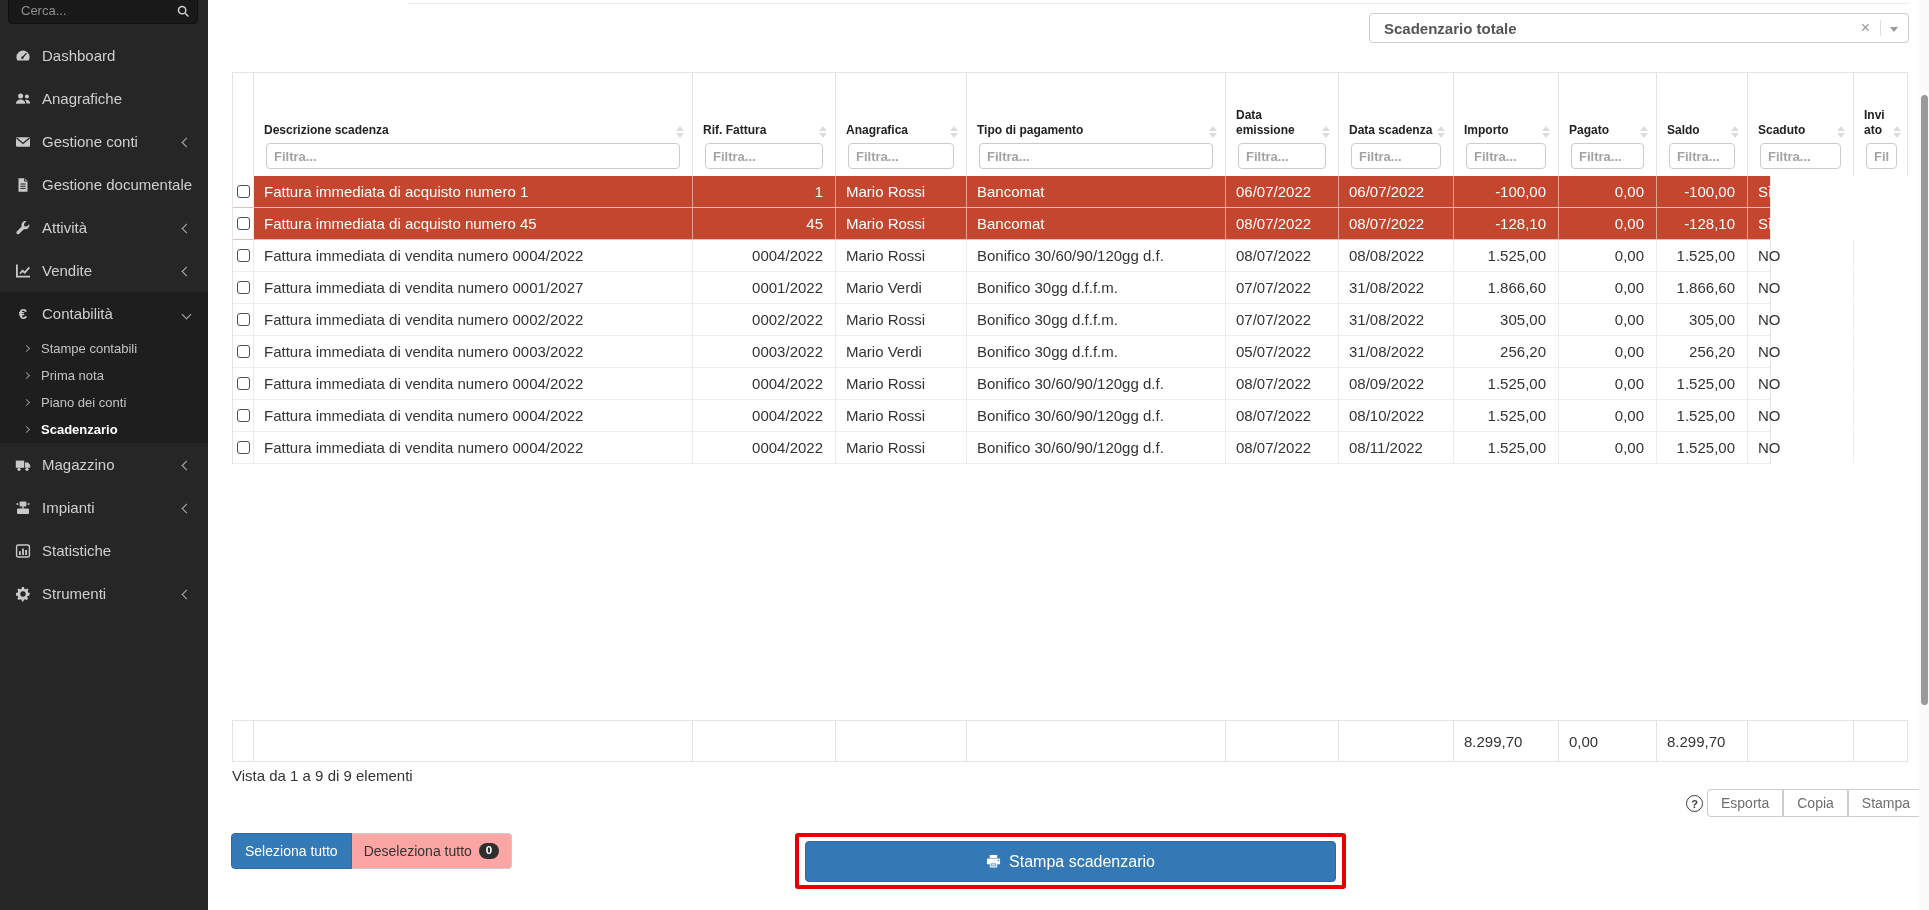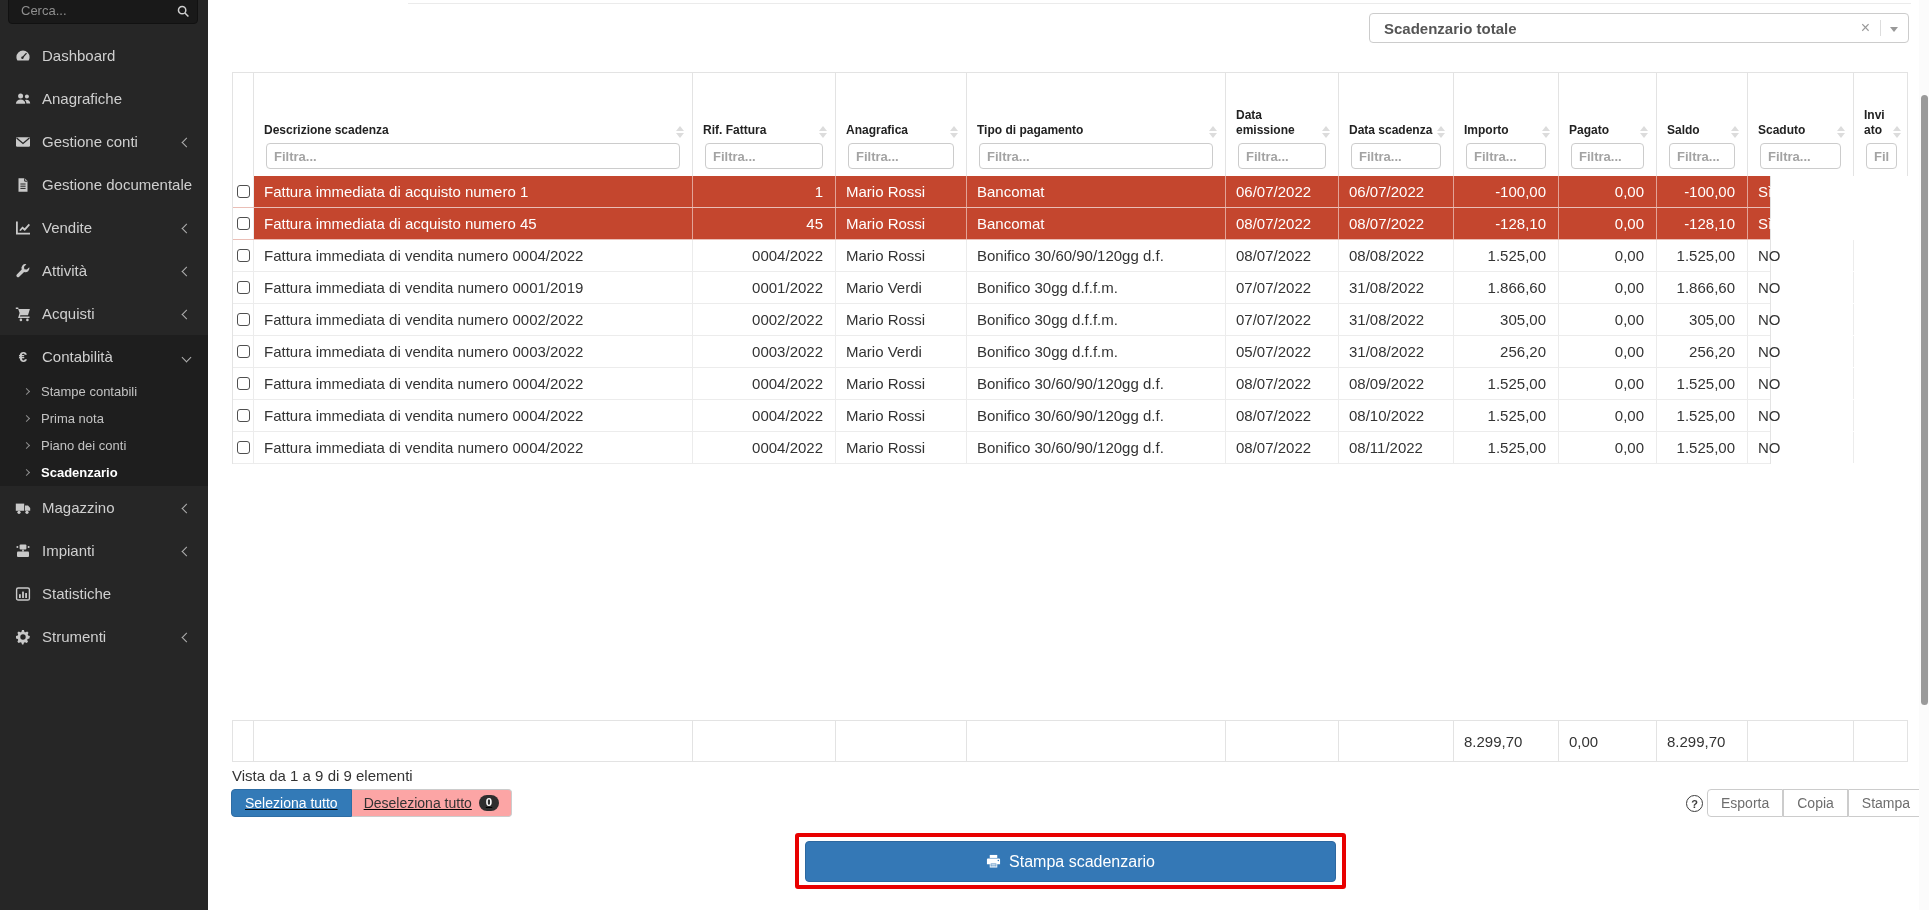--- a/index.html
+++ b/index.html
@@ -63,21 +63,21 @@
   .checkbox{width:11px;height:11px;border:1.6px solid #4f4f4f;border-radius:3px;background:#fff;margin-left:4px;flex:none;cursor:pointer;}
   .cell.cb{justify-content:flex-start;}
 
   #tfoot{position:absolute;left:232px;top:720px;width:1676px;height:42px;border:1px solid #e3e3e3;box-sizing:border-box;background:#fff;}
   #tfoot .cols{height:100%;}
   #tfoot .fcell{border-right:1px solid #e3e3e3;display:flex;align-items:center;padding-left:10px;font-size:15px;color:#333;box-sizing:border-box;min-width:0;overflow:hidden;}
   #tfoot .fcell:last-child{border-right:none;}
 
   
   #info-text{position:absolute;left:232px;top:767px;font-size:15px;color:#333;}
-  #sel-group{position:absolute;left:231px;top:789px;display:flex;height:28px;text-decoration:underline;}
+  #sel-group{position:absolute;left:231px;top:833px;display:flex;height:36px;}
   #btn-select-all{background:#337ab7;color:#fff;border:1px solid #2e6da4;border-radius:4px 0 0 4px;font-size:14px;padding:0 13px;display:flex;align-items:center;cursor:pointer;}
   #btn-deselect-all{background:#fca5a5;color:#333;border:1px solid #ccc;border-left:none;border-radius:0 4px 4px 0;font-size:14px;padding:0 12px;display:flex;align-items:center;gap:7px;cursor:pointer;}
   #deselect-badge{background:#2e2e2e;color:#fff;font-size:11.5px;font-weight:bold;border-radius:10px;padding:2px 7px;line-height:1;}
   #btn-group-actions{position:absolute;left:941px;top:789px;width:256px;height:28px;background:#7fa9d2;color:#fff;border:none;
     border-radius:4px;font-size:15px;display:flex;align-items:center;justify-content:center;gap:7px;cursor:pointer;}
   #btn-group-actions .caret{border-left:4px solid transparent;border-right:4px solid transparent;border-top:5px solid #e8eef5;margin-top:2px;}
   #help-icon{position:absolute;left:1686px;top:795px;width:15px;height:15px;border:1.6px solid #3c3c3c;border-radius:50%;
     color:#3c3c3c;font-size:11px;font-weight:bold;display:flex;align-items:center;justify-content:center;cursor:pointer;}
   #exp-group{position:absolute;left:1707px;top:789px;display:flex;height:28px;font-size:14px;}
   #exp-group .xbtn{display:flex;align-items:center;padding:0 13px;border:1px solid #ccc;cursor:pointer;background:#fff;color:#6e6e6e;}
@@ -145,45 +145,34 @@
               <path d="M3.5 1.2h6.2l2.8 2.9v10.7H3.5z"></path>
               <path d="M9.7 1.2v3h2.8" fill="none" stroke="#262626" stroke-width="1"></path>
               <path d="M5.4 7h5.2M5.4 9.2h5.2M5.4 11.4h5.2" stroke="#262626" stroke-width="1" fill="none"></path>
             </svg>
           </span>
           <span>Gestione documentale</span>
         </div>
         <div class="sb-item">
           <span class="ic">
             <svg viewBox="0 0 16 16" fill="currentColor">
+              <path d="M14.3 4.2a3.9 3.9 0 0 1-5.2 4.7l-4.9 4.9a1.7 1.7 0 0 1-2.4-2.4l4.9-4.9a3.9 3.9 0 0 1 4.7-5.2L9 3.7l.3 2.5 2.5.3z"></path>
+            </svg>
+          </span>
+          <span>Attività</span>
+          <span class="chev left"></span>
+        </div>
+        <div class="sb-item">
+          <span class="ic">
+            <svg viewBox="0 0 16 16" fill="currentColor">
               <path d="M1 1.5h1.8v11.2H15v1.8H1z"></path>
               <path d="M4.2 10.2l3.2-3.7 2.3 1.8 4-4.5 1.3 1.2-5.2 5.9-2.3-1.8-1.8 2z"></path>
             </svg>
           </span>
           <span>Vendite</span>
-          <span class="chev left"></span>
-        </div>
-        <div class="sb-item">
-          <span class="ic">
-            <svg viewBox="0 0 16 16" fill="currentColor">
-              <path d="M14.3 4.2a3.9 3.9 0 0 1-5.2 4.7l-4.9 4.9a1.7 1.7 0 0 1-2.4-2.4l4.9-4.9a3.9 3.9 0 0 1 4.7-5.2L9 3.7l.3 2.5 2.5.3z"></path>
-            </svg>
-          </span>
-          <span>Attività</span>
-          <span class="chev left"></span>
-        </div>
-        <div class="sb-item">
-          <span class="ic">
-            <svg viewBox="0 0 16 16" fill="currentColor">
-              <path d="M.8 1.4h2.4l.4 1.7h11.3l-1.9 6.1H5.3L5 10.4h9.5v1.5H3.1l1.5-5-1.4-4H.8z"></path>
-              <circle cx="5.9" cy="13.9" r="1.3"></circle>
-              <circle cx="12.4" cy="13.9" r="1.3"></circle>
-            </svg>
-          </span>
-          <span>Acquisti</span>
           <span class="chev left"></span>
         </div>
         <div class="sb-section">
           <div class="sb-item">
             <span class="ic euro">€</span>
             <span>Contabilità</span>
             <span class="chev down"></span>
           </div>
           <div class="sb-sub">
             <span class="chev right"></span>
@@ -420,21 +409,21 @@
         <div class="cell ar">1.525,00</div>
         <div class="cell ar">0,00</div>
         <div class="cell ar">1.525,00</div>
         <div class="cell al">NO</div>
         <div class="cell al"></div>
       </div>
       <div class="trow cols" style="grid-template-columns: 21px 439px 143px 131px 259px 113px 115px 105px 98px 91px 106px 55px;">
         <div class="cell cb">
           <span class="checkbox"></span>
         </div>
-        <div class="cell al">Fattura immediata di vendita numero 0001/2019</div>
+        <div class="cell al">Fattura immediata di vendita numero 0001/2027</div>
         <div class="cell ar">0001/2022</div>
         <div class="cell al">Mario Verdi</div>
         <div class="cell al">Bonifico 30gg d.f.f.m.</div>
         <div class="cell al">07/07/2022</div>
         <div class="cell al">31/08/2022</div>
         <div class="cell ar">1.866,60</div>
         <div class="cell ar">0,00</div>
         <div class="cell ar">1.866,60</div>
         <div class="cell al">NO</div>
         <div class="cell al"></div>

